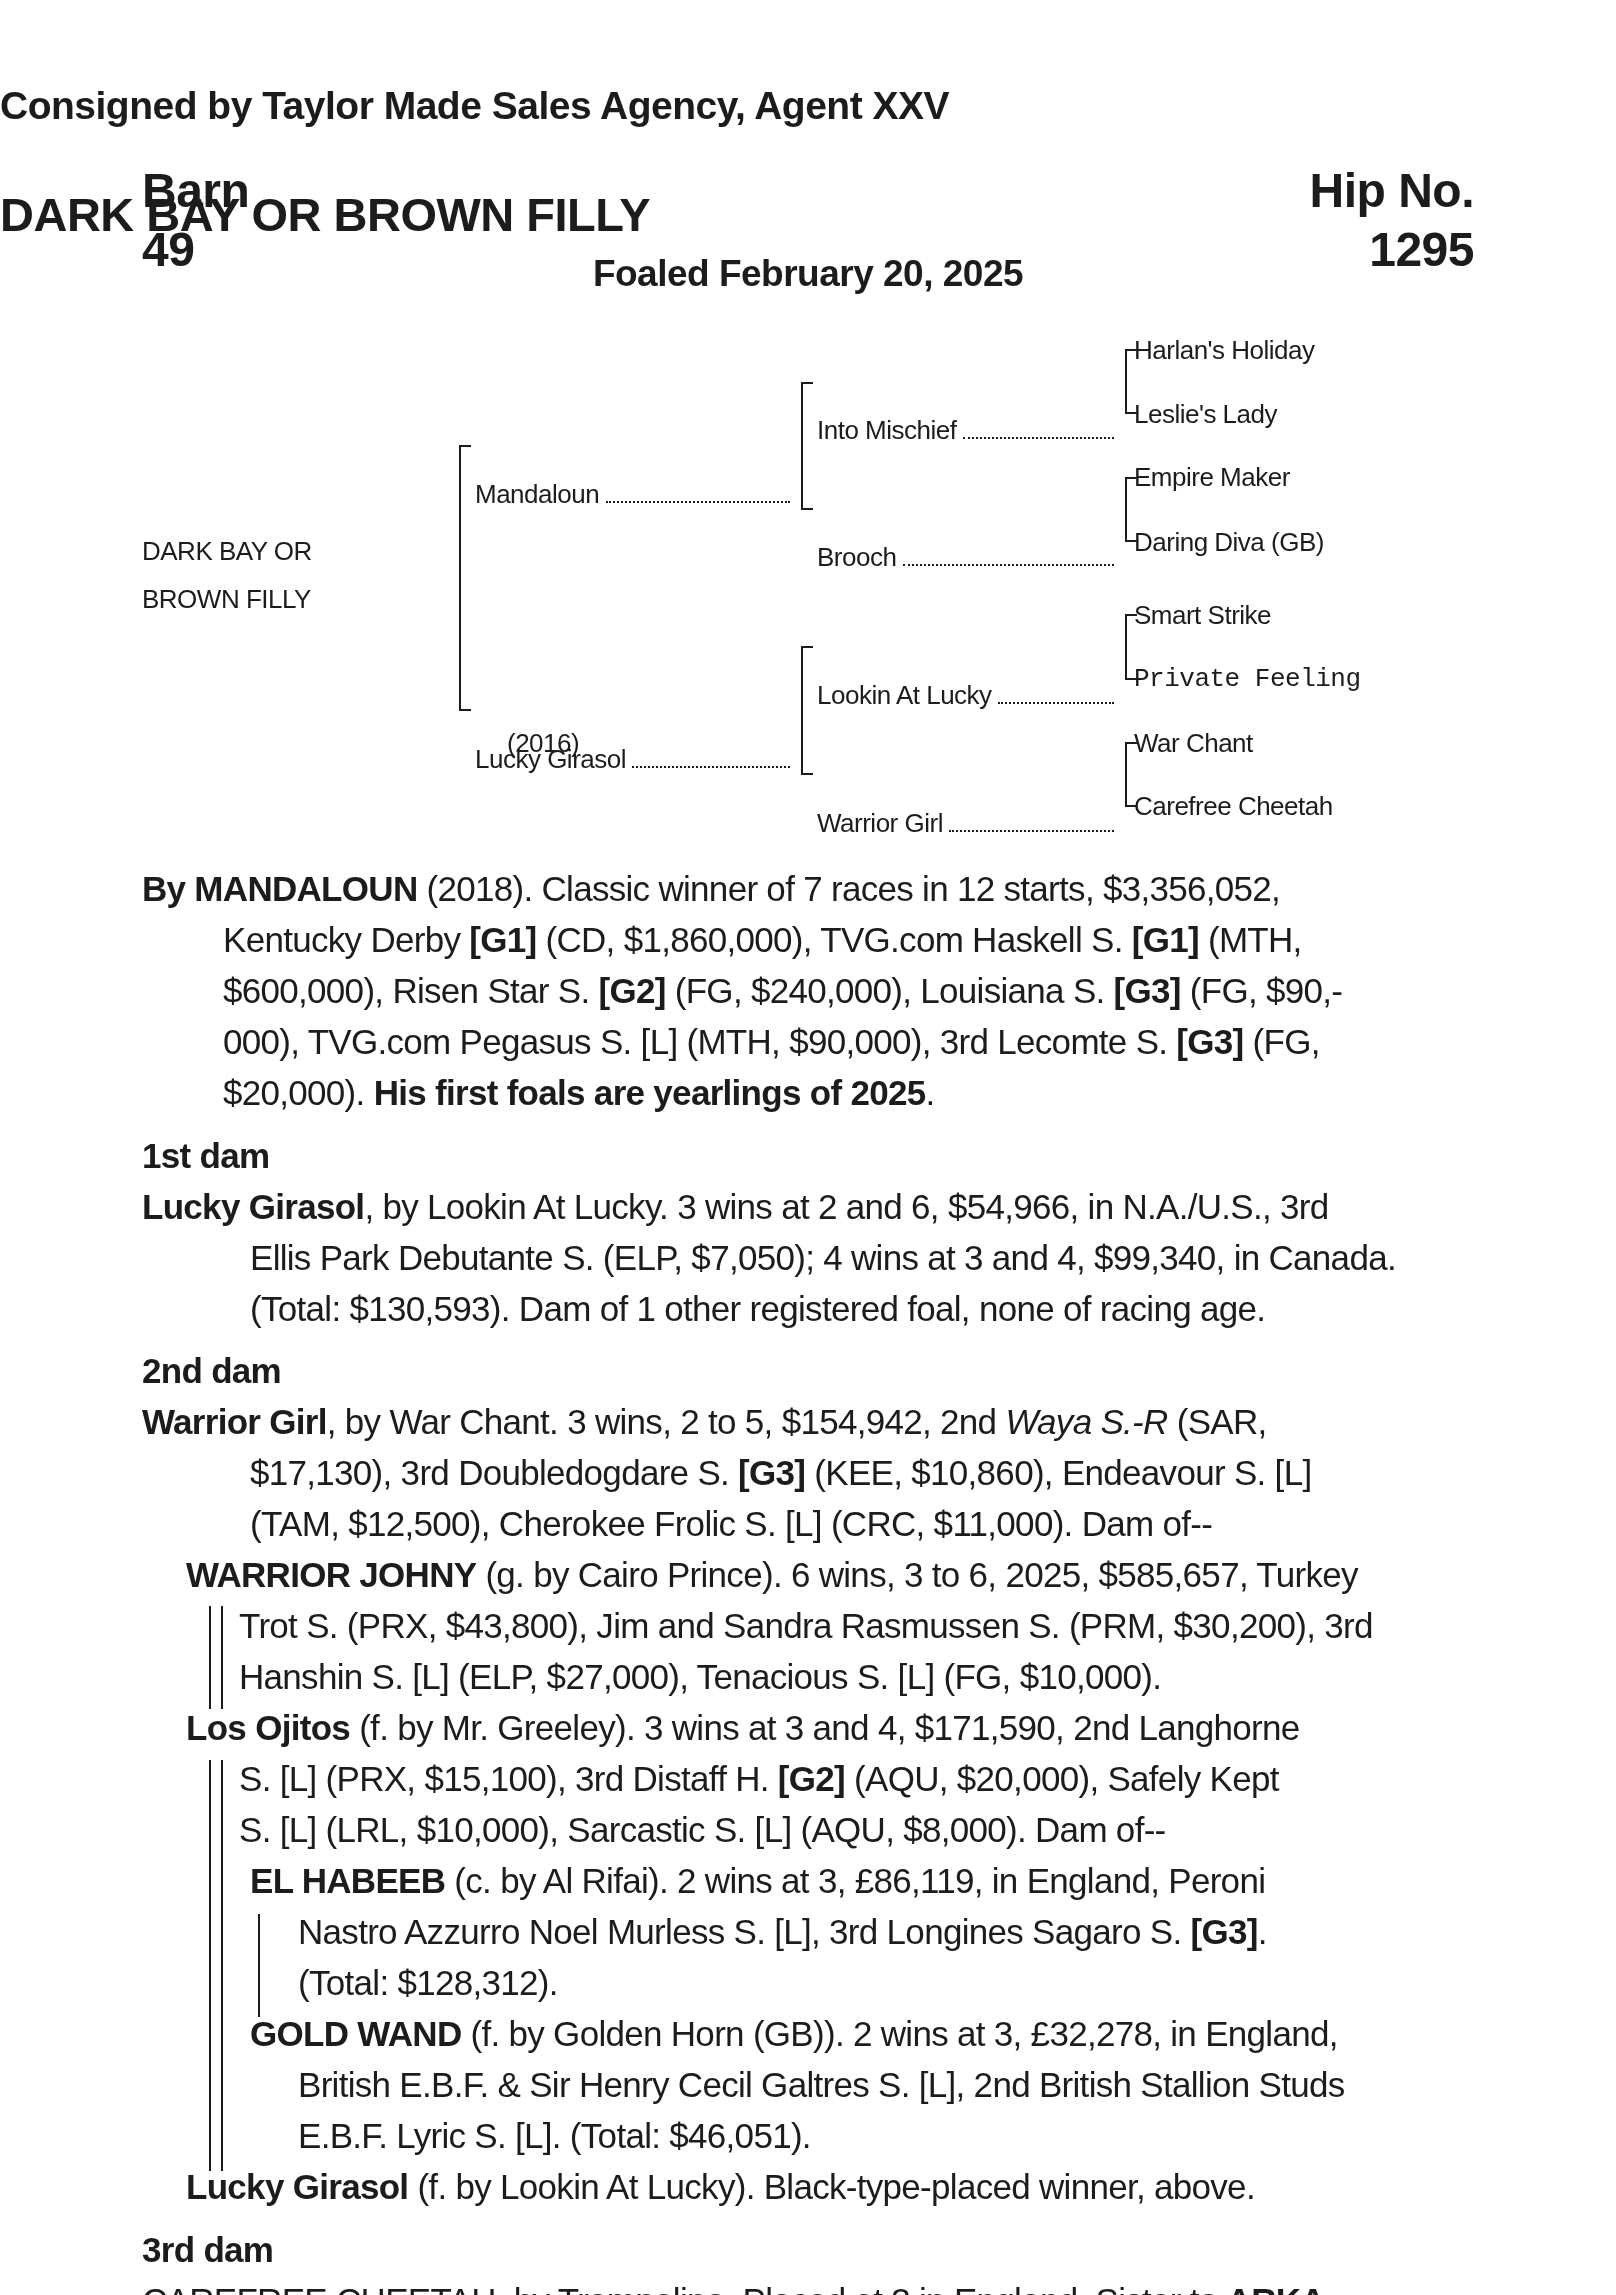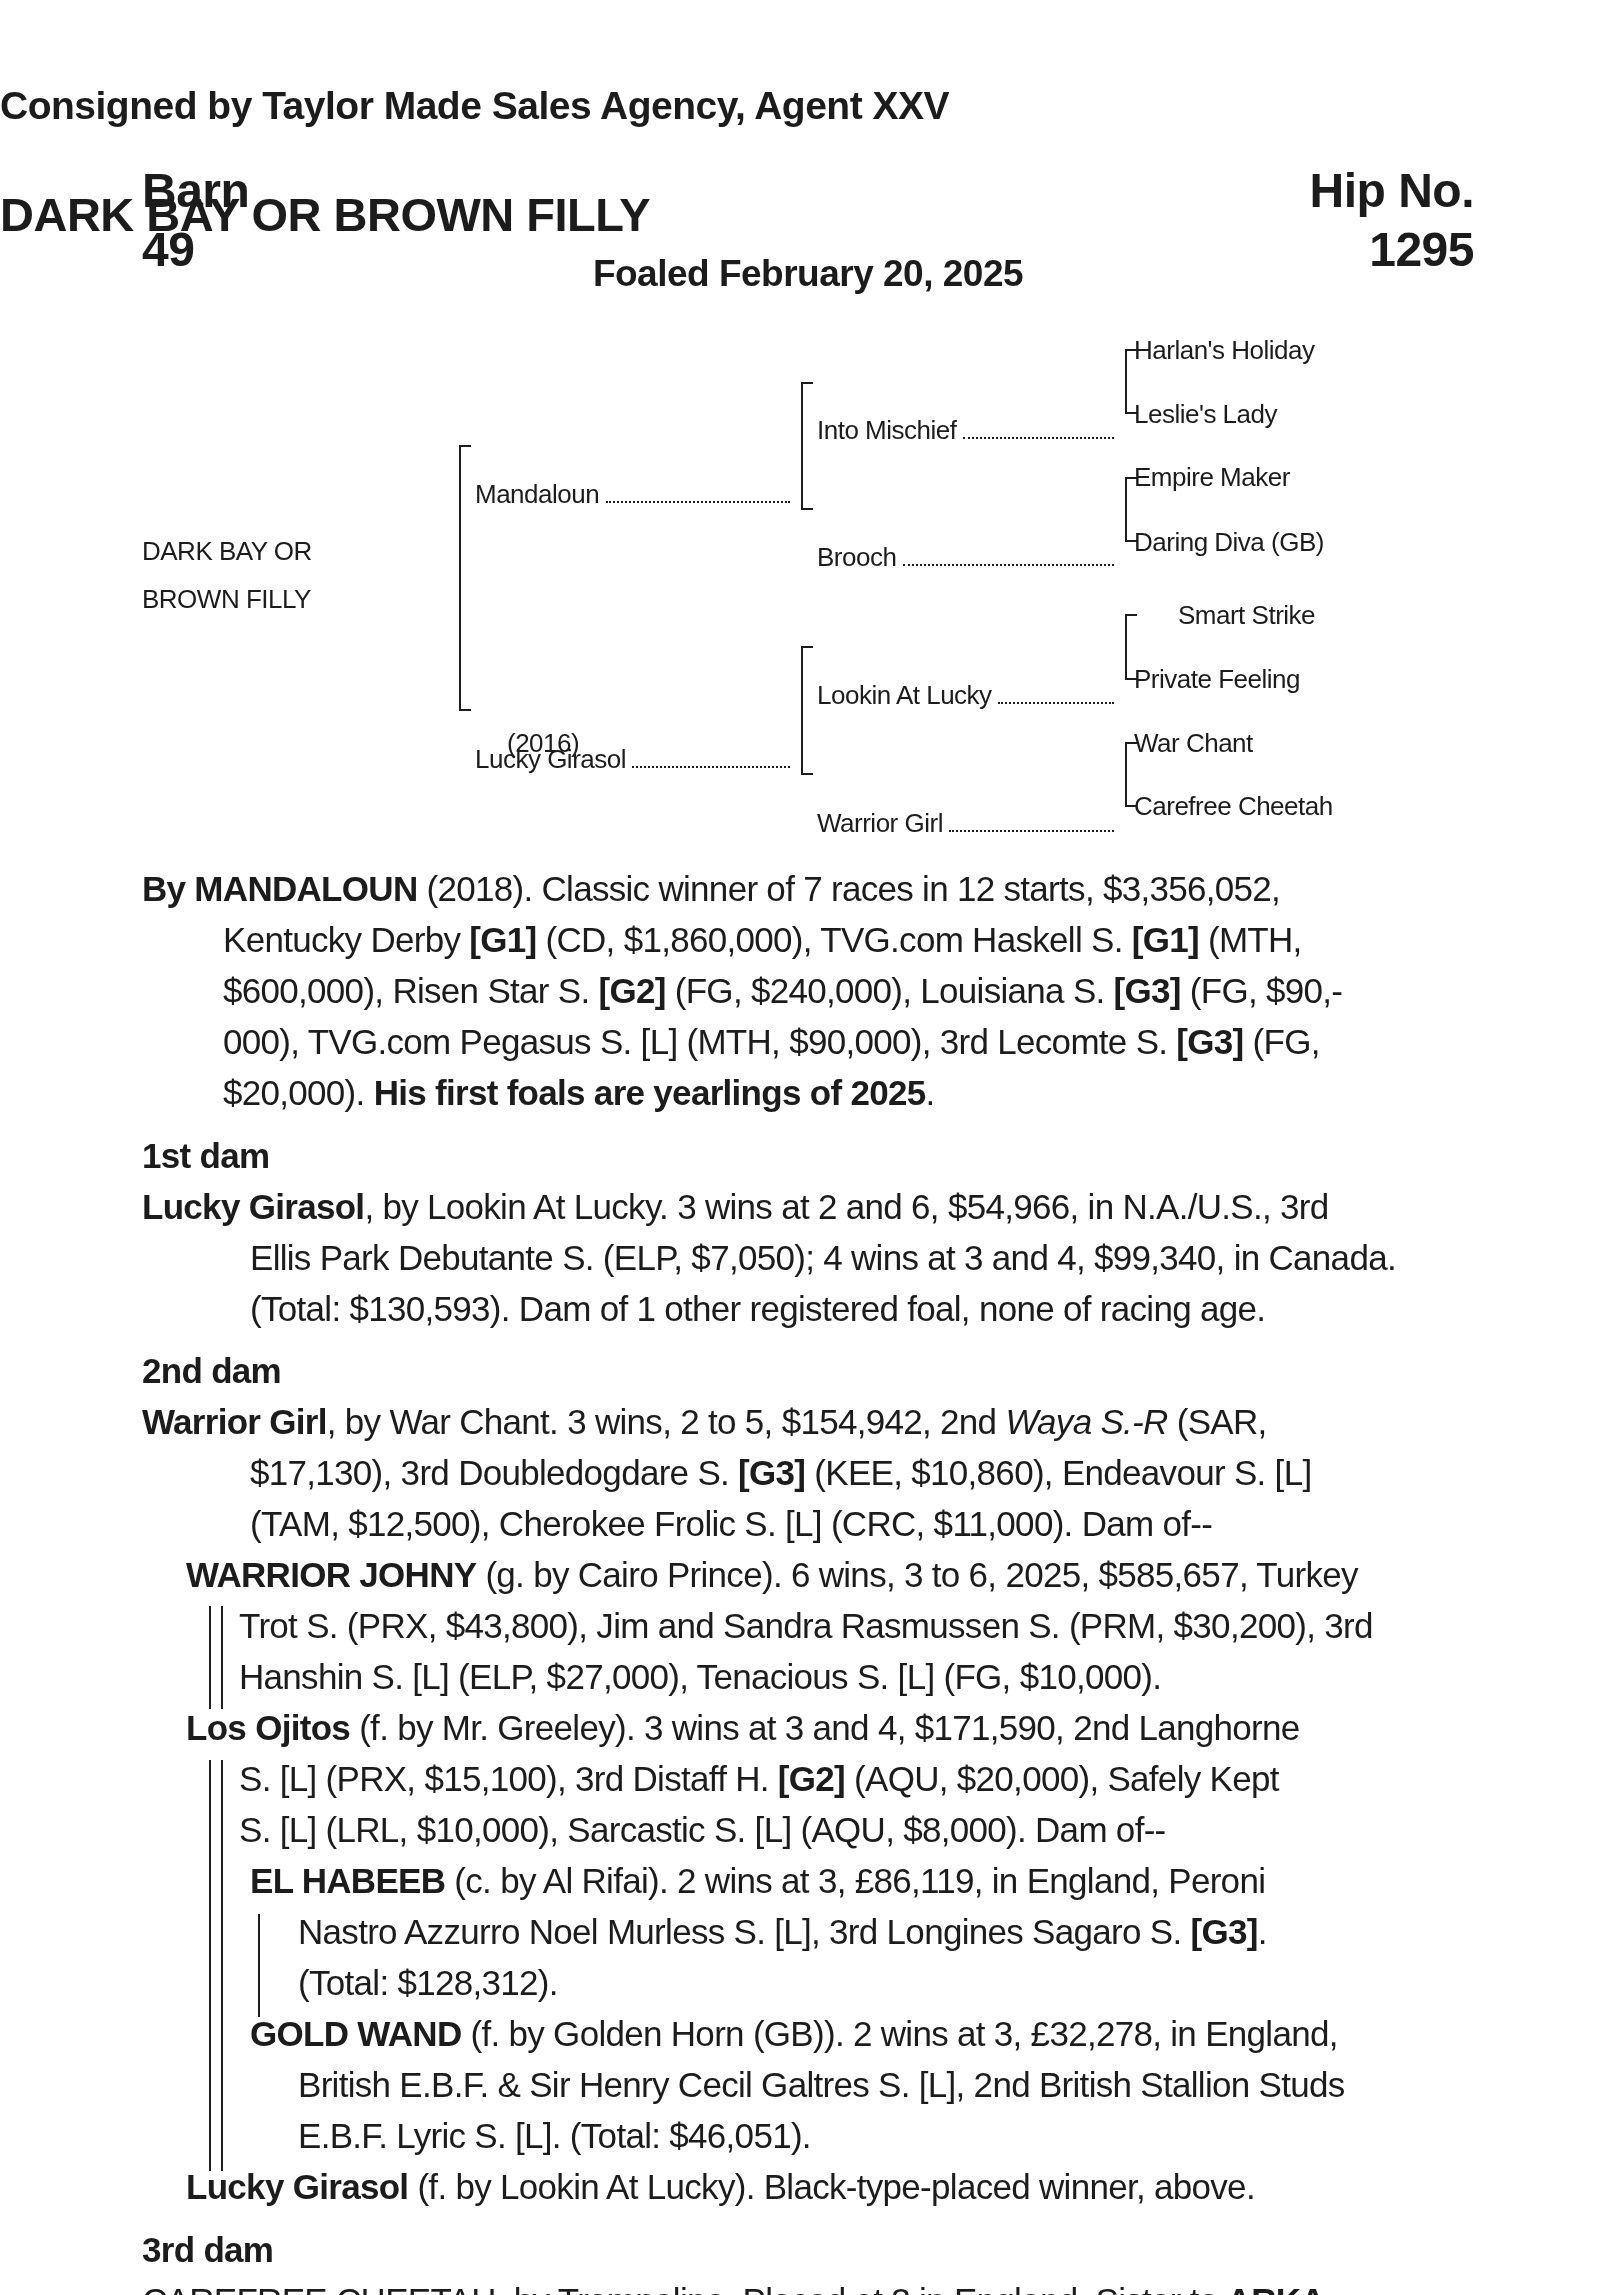--- a/index.html
+++ b/index.html
@@ -91,22 +91,22 @@
     </div>
     <div class="leadrow" style="left:817px;top:761px;width:301px;">
       <span class="nm">Warrior Girl</span>
       <span class="dots"></span>
     </div>
 
     <div class="cname" style="left:1134px;top:336px;">Harlan's Holiday</div>
     <div class="cname" style="left:1134px;top:400px;text-align:center;">Leslie's Lady</div>
     <div class="cname" style="left:1134px;top:463px;">Empire Maker</div>
     <div class="cname" style="left:1134px;top:528px;">Daring Diva (GB)</div>
-    <div class="cname" style="left:1178px;top:601px;">Smart Strike</div>
-    <div class="cname" style="left:1134px;top:665px;">Private Feeling</div>
+    <div class="cname" style="left:1134px;top:601px;">Smart Strike</div>
+    <div class="cname" style="left:1134px;top:665px;font-family:Liberation Mono, monospace;">Private Feeling</div>
     <div class="cname" style="left:1134px;top:729px;">War Chant</div>
     <div class="cname" style="left:1134px;top:792px;">Carefree Cheetah</div>
 
     <div class="vl" style="left:459px;top:446px;height:265px;"></div>
     <div class="vl" style="left:801px;top:382px;height:127px;"></div>
     <div class="vl" style="left:801px;top:647px;height:128px;"></div>
     <div class="vl" style="left:1125px;top:350px;height:64px;"></div>
     <div class="vl" style="left:1125px;top:477px;height:64px;"></div>
     <div class="vl" style="left:1125px;top:615px;height:64px;"></div>
     <div class="vl" style="left:1125px;top:743px;height:64px;"></div>

